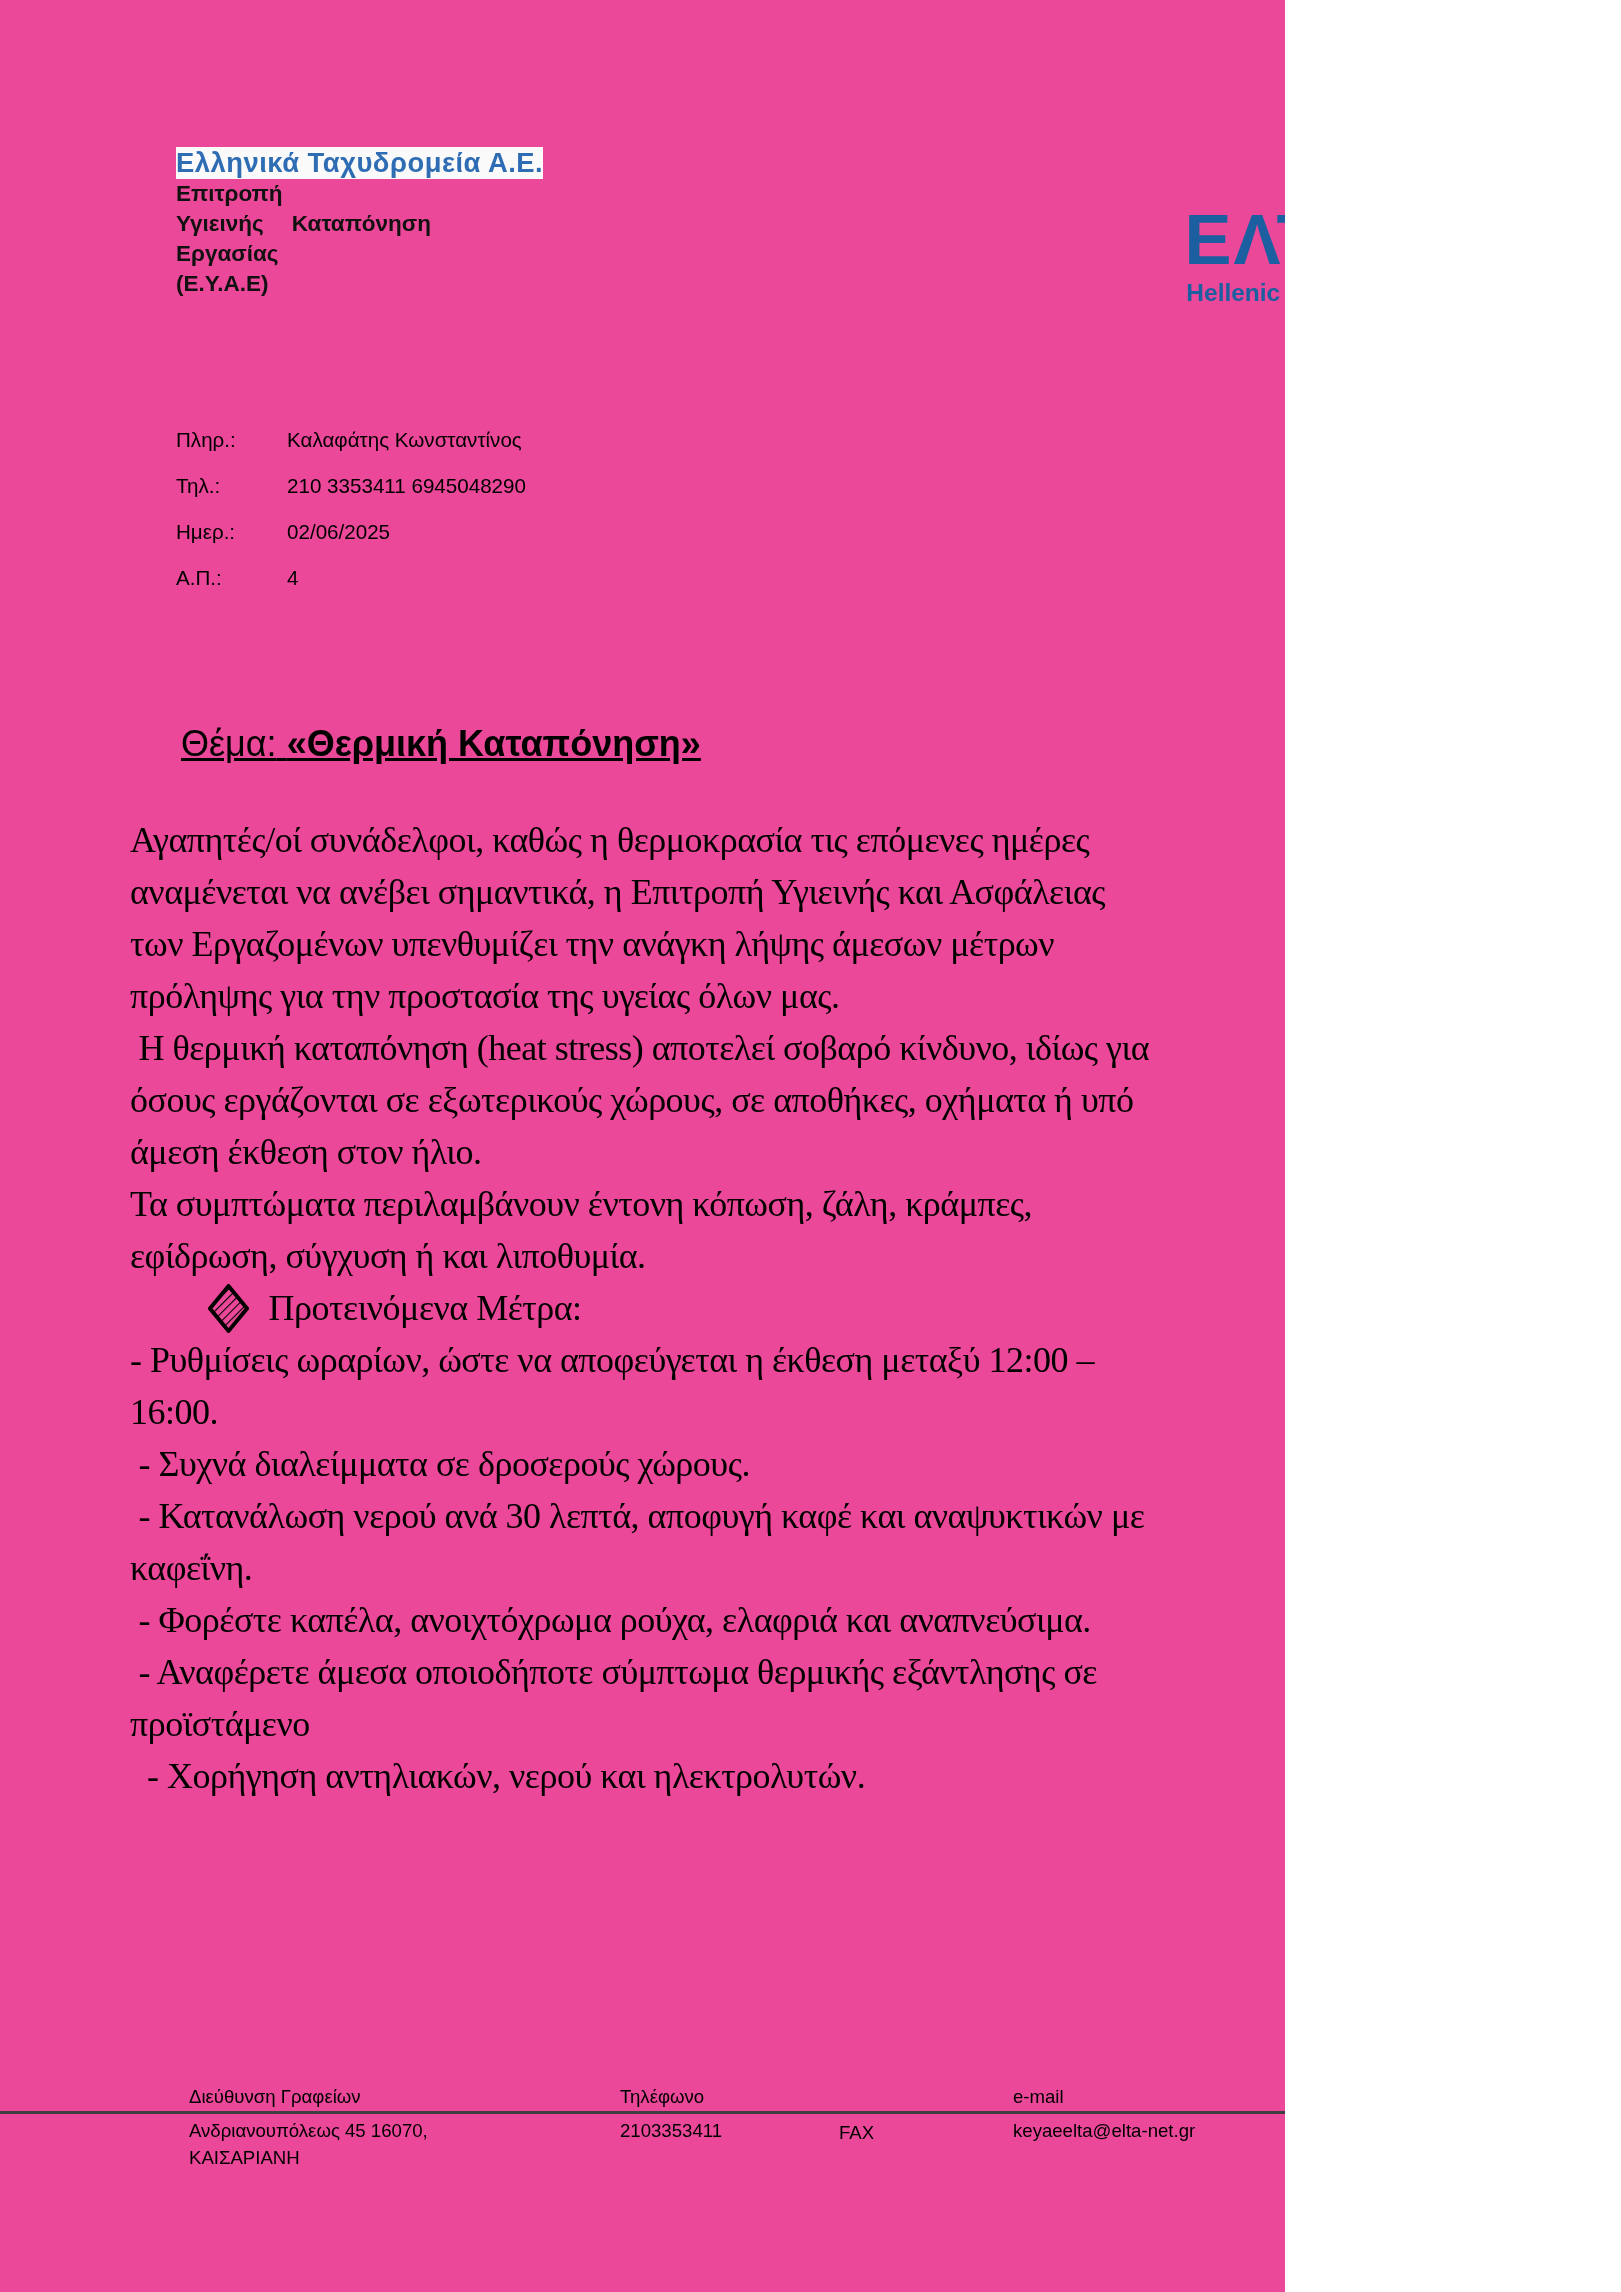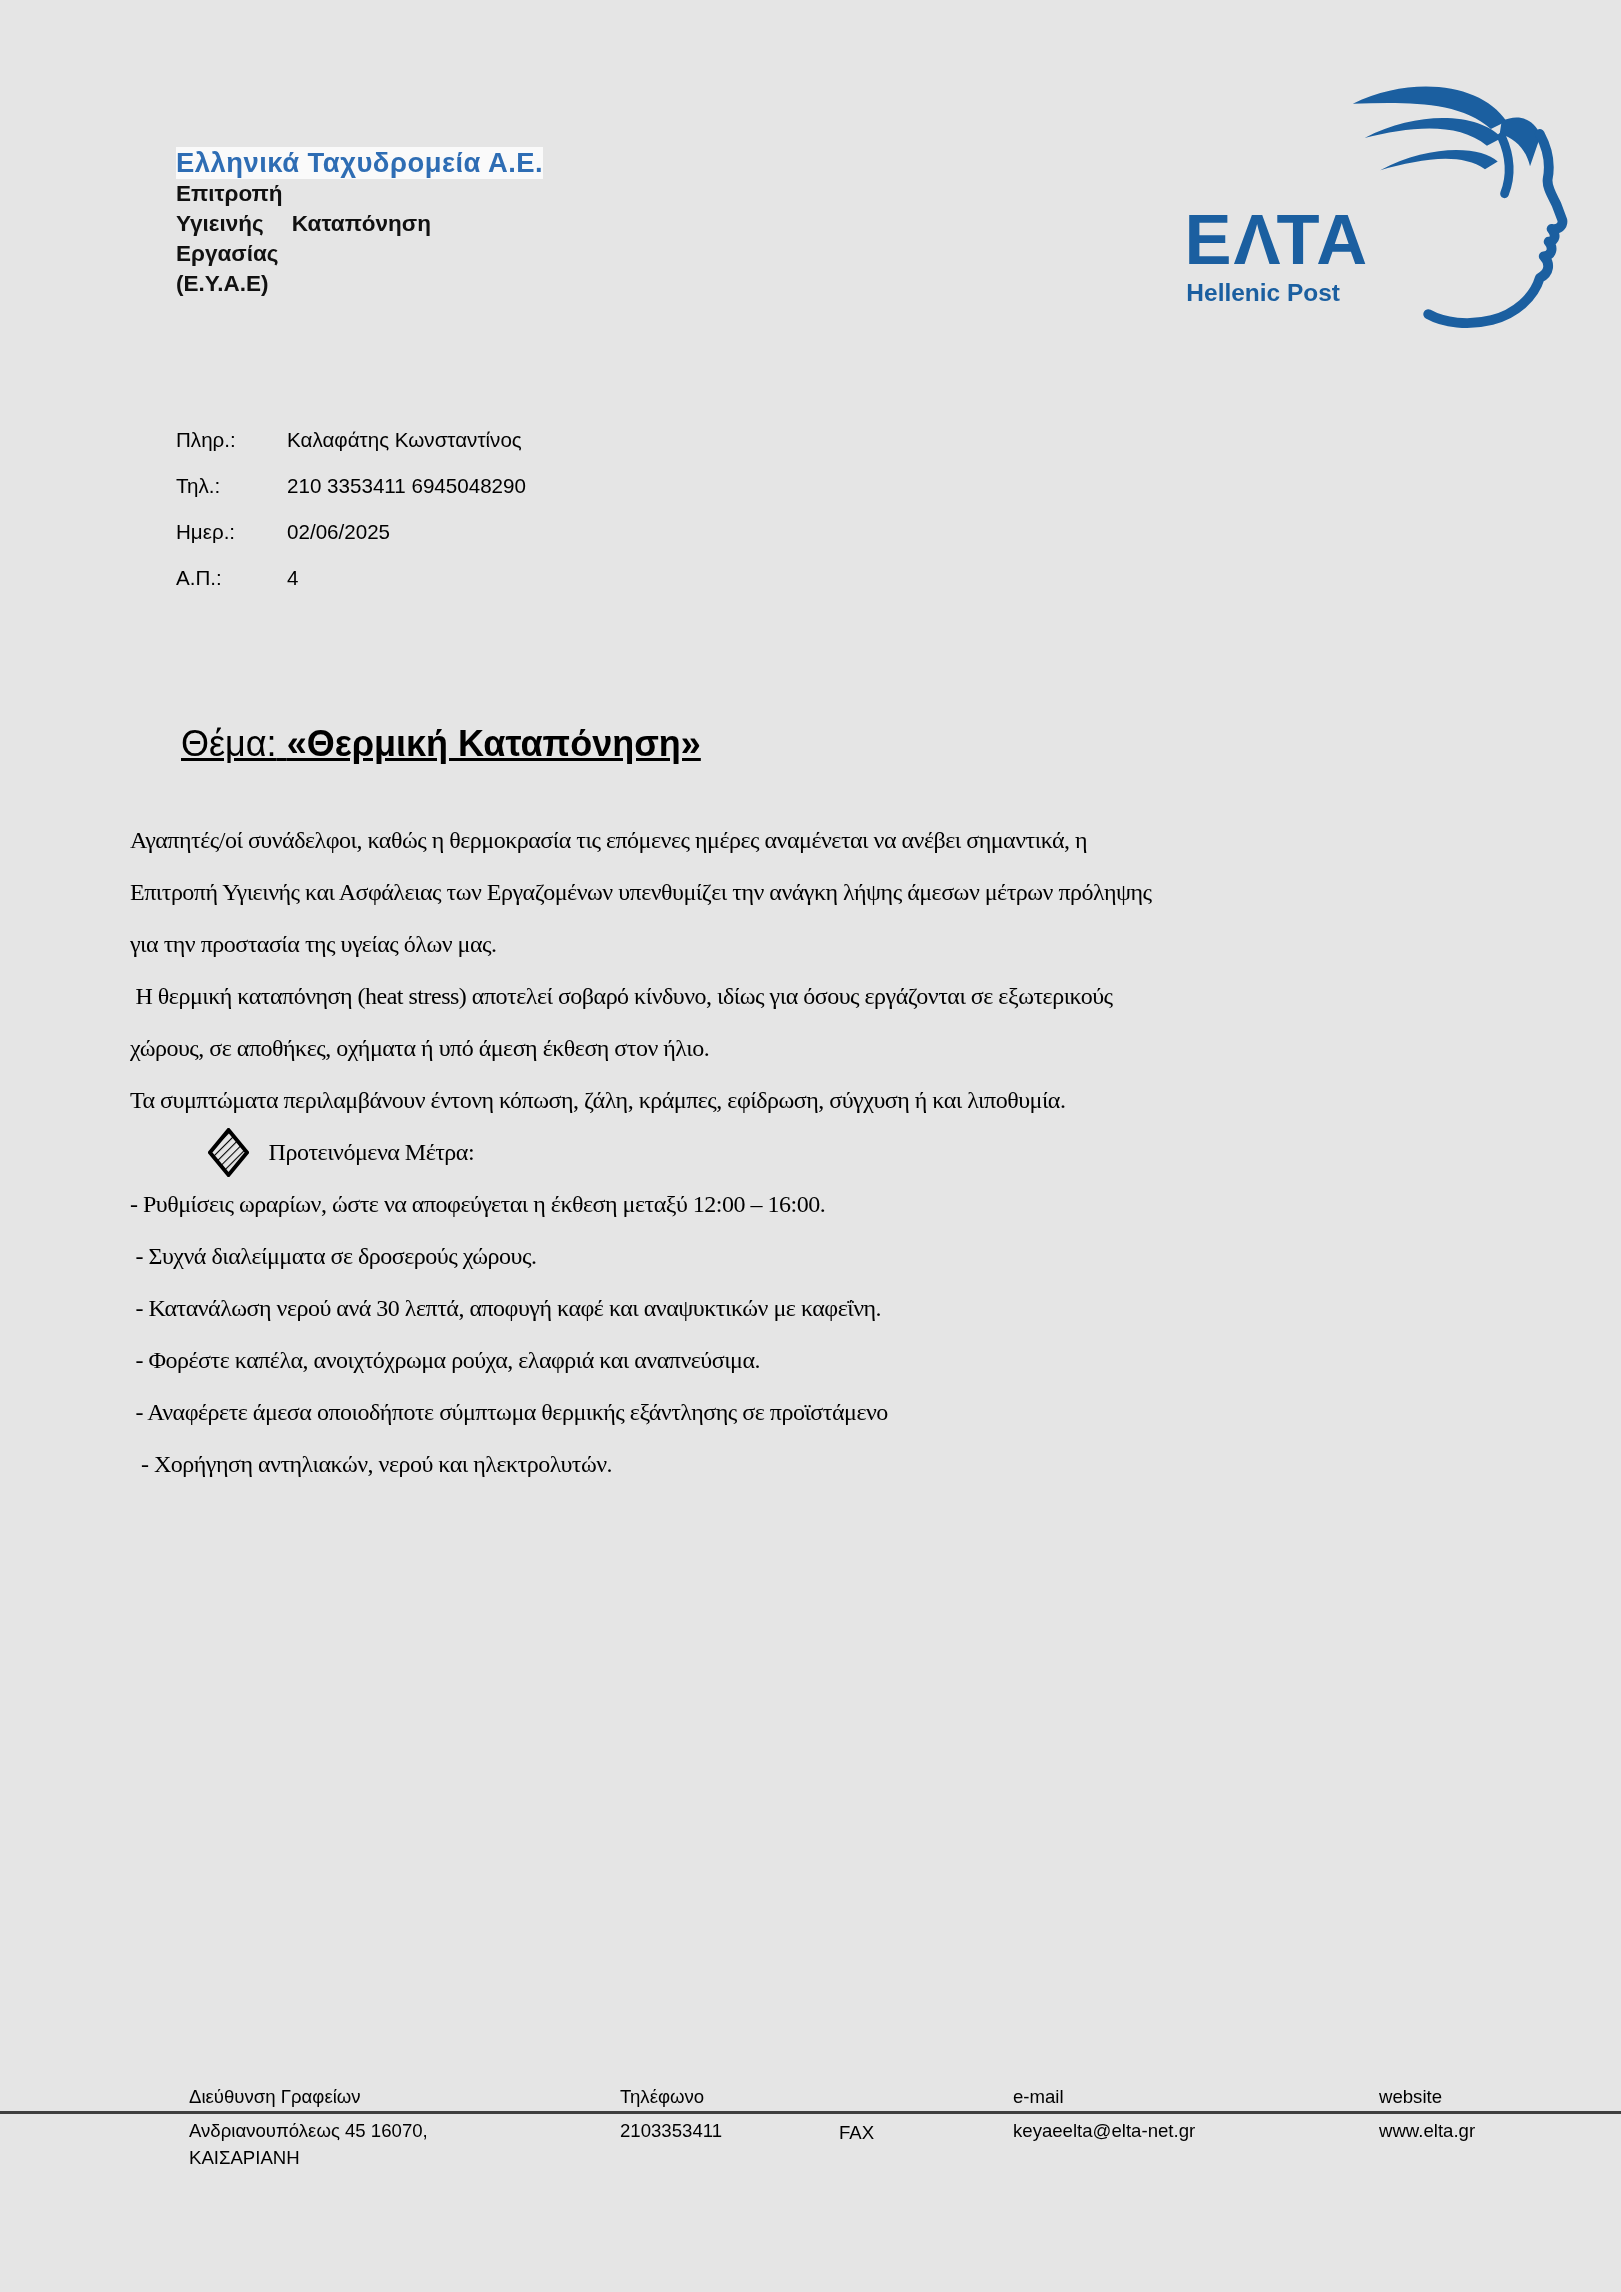--- a/index.html
+++ b/index.html
@@ -1,20 +1,20 @@
 <!DOCTYPE html>
 <html><head>
 <meta charset="utf-8">
 <style>
   html,body{margin:0;padding:0;background:#ffffff;}
   .page{
     position:relative;
-    width:1621px;
+    width:1285px;
     height:2293px;
-    background:#e5e5e5;
+    background:#ec4899;
     font-family:"Liberation Sans", sans-serif;
     color:#000;
     overflow:hidden;
   }
 
   
   .org-header{position:absolute;left:176px;top:147px;}
   .company-name{
     font-weight:bold;
     font-size:27.4px;
@@ -36,21 +36,21 @@
   .meta-value{white-space:nowrap;}
 
   
   .subject{position:absolute;left:181px;top:723px;font-size:36px;text-decoration:underline;}
   .subject b{font-weight:bold;}
 
   
   .body-text{
     position:absolute;left:130px;top:814px;width:1031px;
     font-family:"Liberation Serif", serif;
-    font-size:24px;line-height:52px;letter-spacing:-0.5px;
+    font-size:36px;line-height:52px;letter-spacing:-0.5px;
     color:#000;
   }
   .para{margin:0;white-space:pre-wrap;}
   .measures-head{padding-left:78px;display:flex;align-items:center;}
   .diamond{width:41px;height:49px;margin-right:19.6px;flex:0 0 41px;}
   .measures-head .mh-text{white-space:pre;}
 
   
   .footer-line{position:absolute;left:0;top:2111px;width:1621px;height:2.9px;background:#3f3f3f;}
   .f-label{position:absolute;top:2086px;font-size:18.6px;color:#000;}

